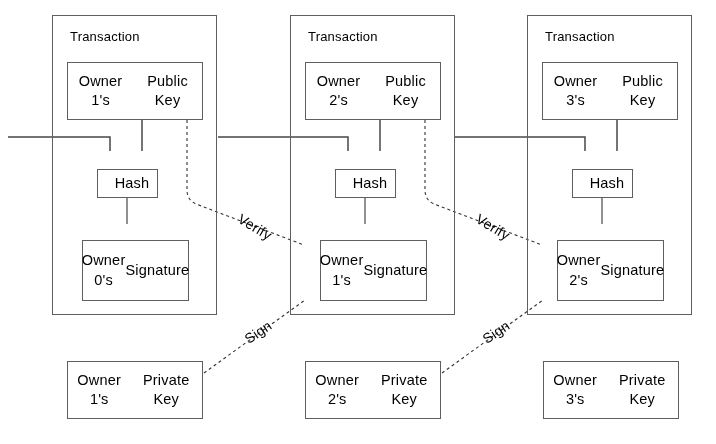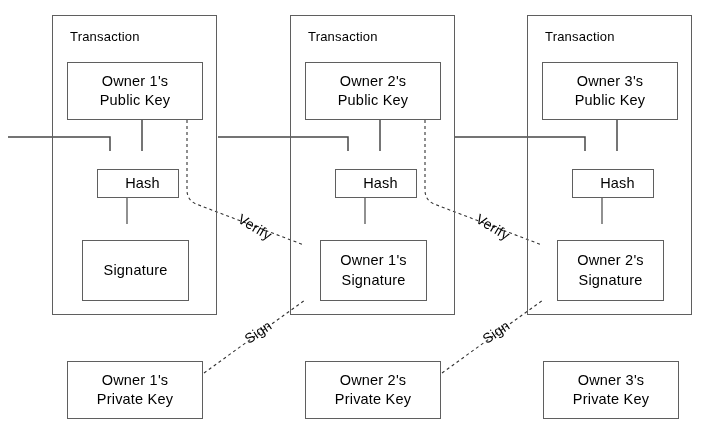--- a/index.html
+++ b/index.html
@@ -28,25 +28,25 @@
     box-sizing:border-box;background:transparent;
   }
   .txn-title{
     position:absolute;left:17px;top:13px;
     font-size:13px;letter-spacing:.2px;white-space:nowrap;
   }
   .box{
     position:absolute;box-sizing:border-box;
     border:1px solid var(--box-border,#5f5f5f);
     background:var(--background,#fff);
-    display:flex;flex-direction:column;align-items:center;justify-content:center;
+    display:flex;flex-direction:row;align-items:center;justify-content:center;
     text-align:center;font-size:14.5px;line-height:19.5px;letter-spacing:.2px;
   }
   .pubkey{left:14px;top:46px;width:136px;height:58px;}
-  .hashbox{left:44px;top:153px;width:82px;height:29px;padding-left:9px;}
+  .hashbox{left:44px;top:153px;width:61px;height:29px;padding-left:9px;}
   .sigbox{left:29px;top:224px;width:107px;height:61px;}
   .pkey{top:361px;width:136px;height:58px;}
   .pkey.p1{left:67px;}
   .pkey.p2{left:305px;}
   .pkey.p3{left:543px;}
   .edge-label{
     position:absolute;font-size:14px;letter-spacing:.3px;white-space:nowrap;
     transform:translate(-50%,-50%) rotate(var(--rot,0deg));
   }
   .verify1{left:255px;top:227px;--rot:31deg;}
@@ -89,20 +89,21 @@
   <div class="txn t1">
     <div class="txn-title">Transaction</div>
     <div class="box pubkey">
       <span>Owner 1's</span>
       <span>Public Key</span>
     </div>
     <div class="box hashbox">
       <span>Hash</span>
     </div>
     <div class="box sigbox">
+      <span>Owner 0's</span>
       <span>Signature</span>
     </div>
   </div>
 
   <div class="txn t2">
     <div class="txn-title">Transaction</div>
     <div class="box pubkey">
       <span>Owner 2's</span>
       <span>Public Key</span>
     </div>

